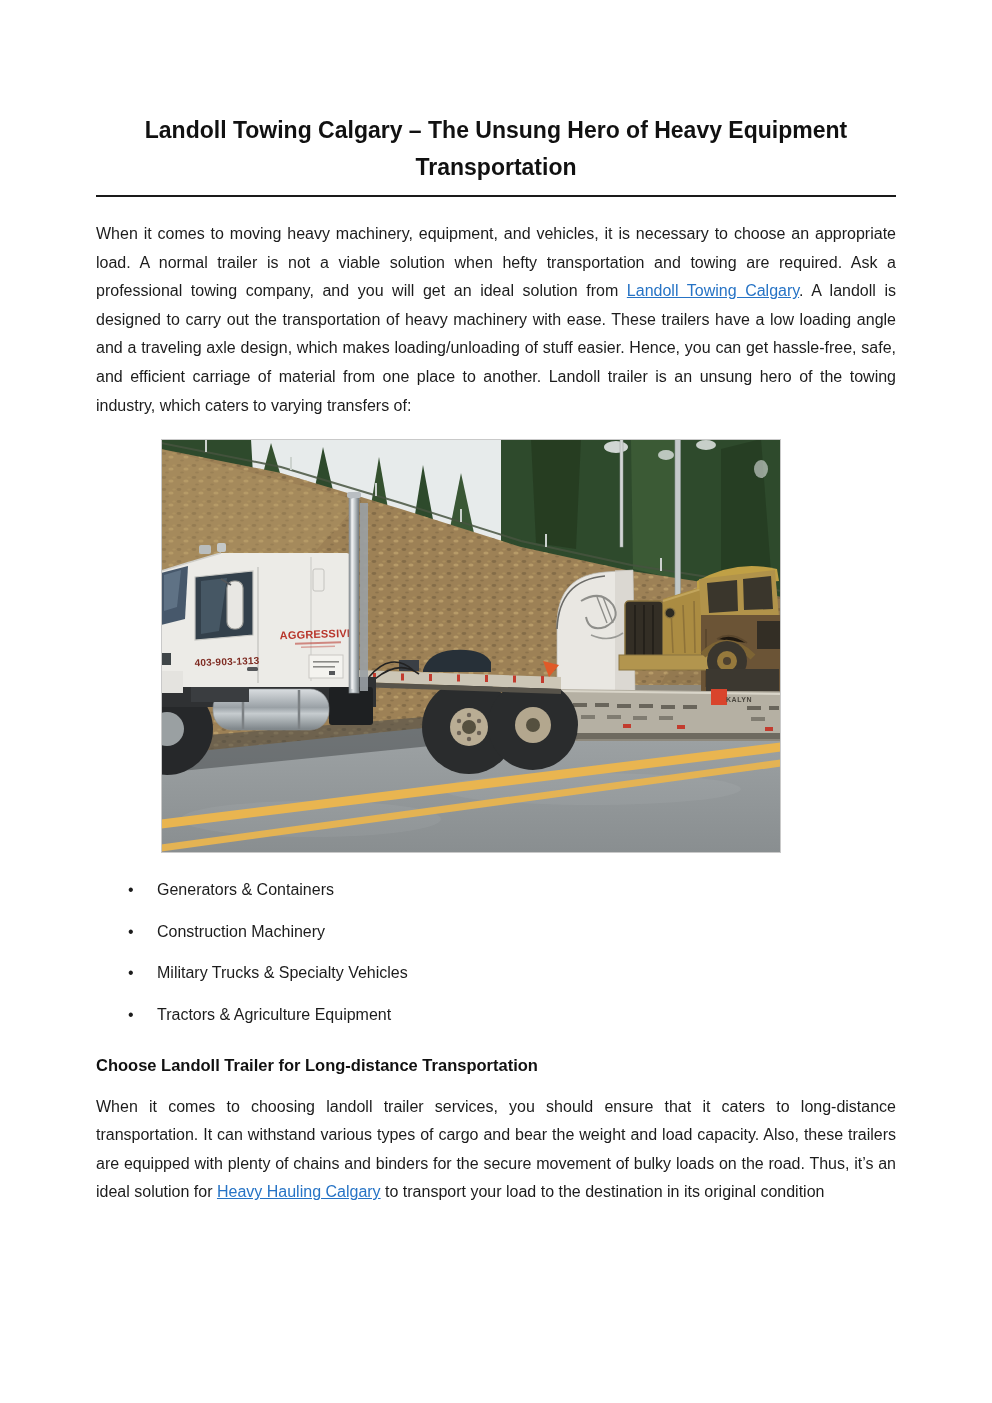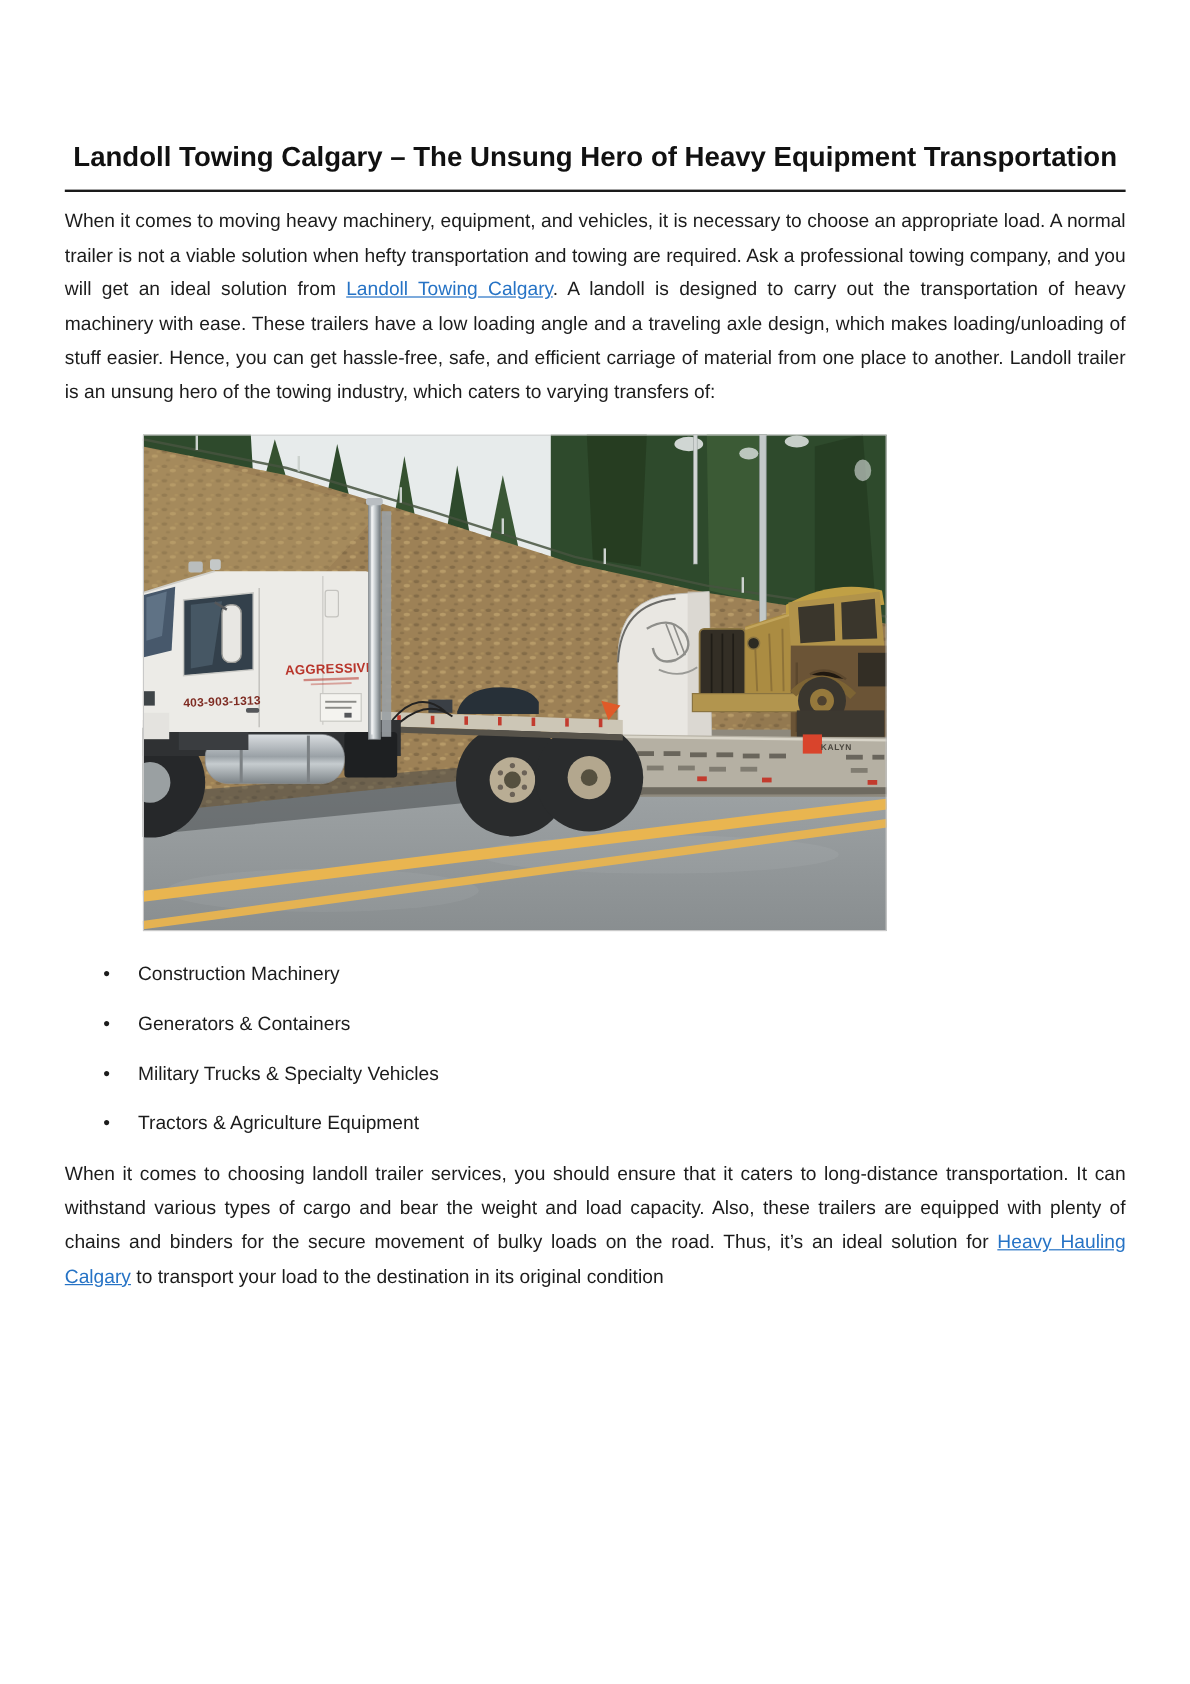--- a/index.html
+++ b/index.html
@@ -2,41 +2,41 @@
 <html><head>
 <meta charset="utf-8">
 <style>
   html,body{margin:0;padding:0;background:#ffffff;}
   .page{
     position:relative;
     width:992px;height:1403px;
     margin:0 auto;
     background:#ffffff;
     box-sizing:border-box;
-    padding:0 54px;
+    padding:0 96px;
     font-family:"Liberation Sans", sans-serif;
     color:#1c1c1c;
     overflow:hidden;
   }
   h1.doc-title{
     margin:112px 0 0 0;
     font-size:23px;
     line-height:37px;
     font-weight:700;
     text-align:center;
     color:#111111;
   }
   .rule{
     margin-top:9px;
     border:none;
     border-top:2px solid #1a1a1a;
     height:0;
   }
   p.body-para{
-    margin:11px 0 0 0;
+    margin:23px 0 0 0;
     font-size:16px;
     line-height:28.6px;
     text-align:justify;
     text-align-last:left;
     color:#1c1c1c;
   }
   a.doc-link{
     color:#2673C5;
     text-decoration:underline;
     cursor:pointer;
@@ -313,22 +313,23 @@
         <rect x="188" y="58" width="10" height="196" fill="url(#chromeV)" stroke="#84898d" stroke-width="0.6"></rect>
         <rect x="186" y="53" width="14" height="6" rx="2" fill="#b9bec2"></rect>
         <line x1="191" y1="60" x2="191" y2="250" stroke="#ffffff" stroke-width="1.4" opacity="0.7"></line>
       </g>
 
       <rect x="0.5" y="0.5" width="619" height="413" fill="none" stroke="#c9c9c9" stroke-width="1"></rect>
     </svg>
   </figure>
 
   <ul class="bullets">
+    <li><span>Generators &amp; Containers</span></li>
     <li><span>Construction Machinery</span></li>
-    <li><span>Generators &amp; Containers</span></li>
     <li><span>Military Trucks &amp; Specialty Vehicles</span></li>
     <li><span>Tractors &amp; Agriculture Equipment</span></li>
   </ul>
 
+  <h2 class="sub-heading">Choose Landoll Trailer for Long-distance Transportation</h2>
 
   <p class="body-para"><span>When it comes to choosing landoll trailer services, you should ensure that it caters to long-distance transportation. It can withstand various types of cargo and bear the weight and load capacity. Also, these trailers are equipped with plenty of chains and binders for the secure movement of bulky loads on the road. Thus, it’s an ideal solution for </span><a class="doc-link">Heavy Hauling Calgary</a><span> to transport your load to the destination in its original condition</span></p>
 
 </div>
 
 </body></html>

